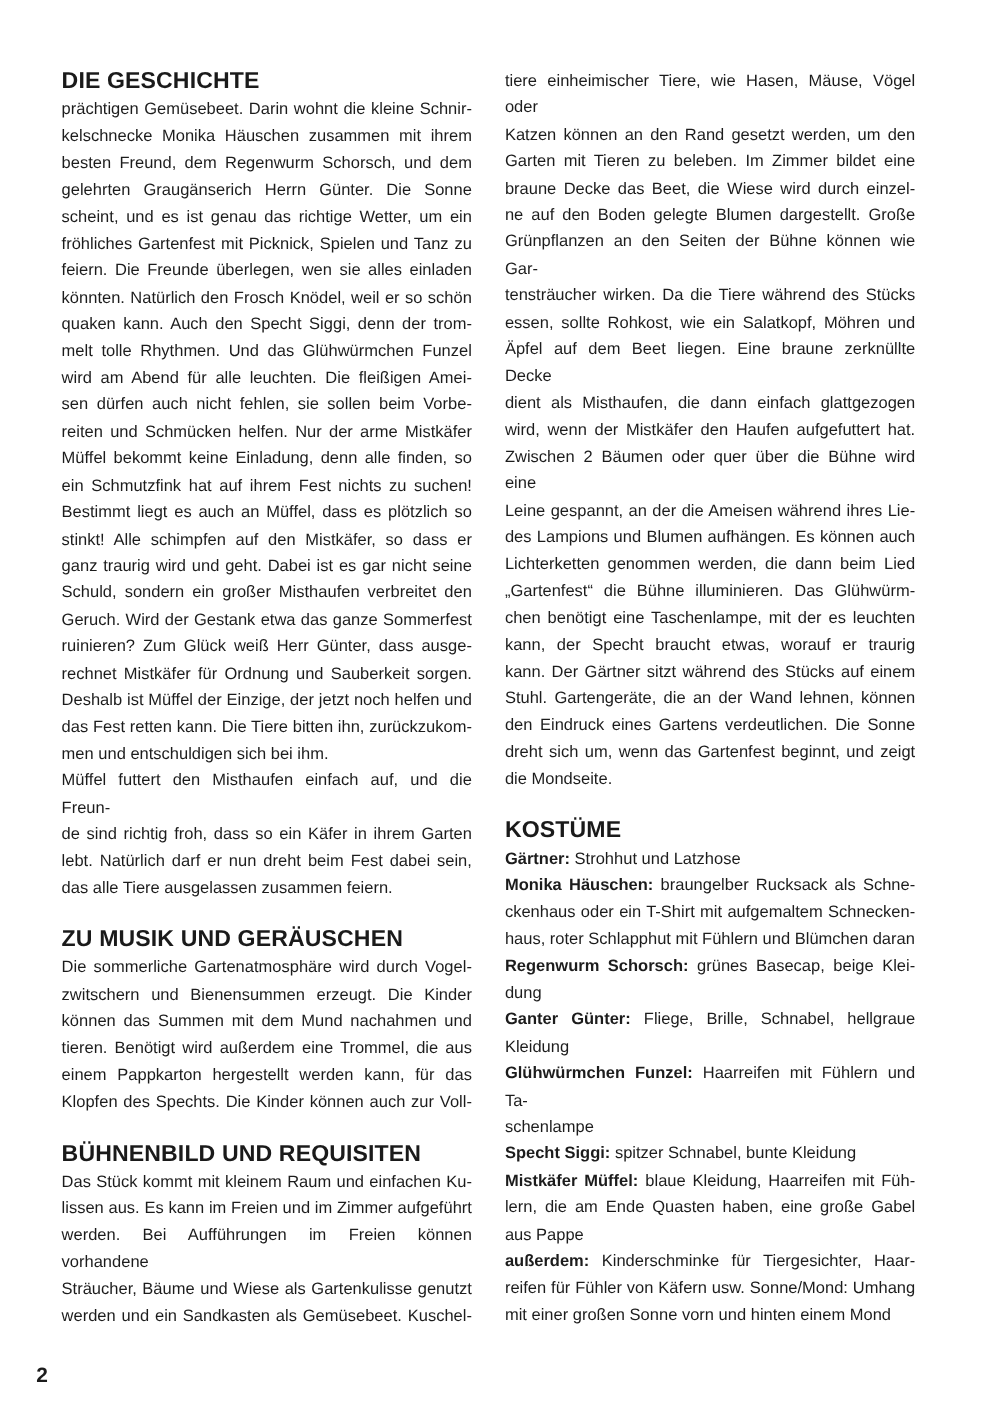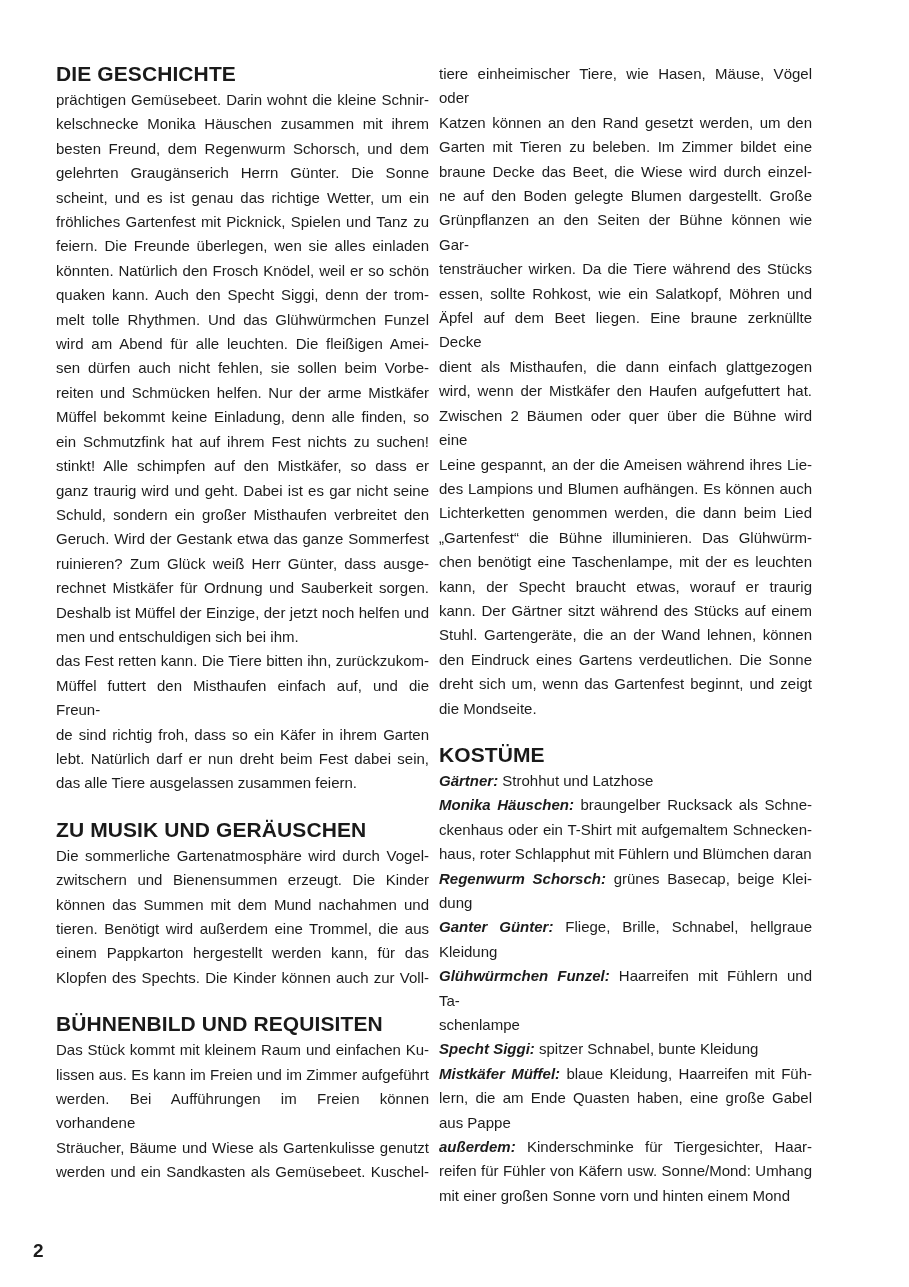--- a/index.html
+++ b/index.html
@@ -1,27 +1,27 @@
 <!DOCTYPE html>
 <html><head>
 <meta charset="utf-8">
 <style>
   html, body { margin: 0; padding: 0; background: #ffffff; }
   body { width: 909px; height: 1287px; position: relative; overflow: hidden;
          font-family: "Liberation Sans", sans-serif; color: #1c1c1c; }
   .col { position: absolute; top: 62px; width: 373px; }
   .col-left { left: 56px; }
-  .col-right { left: 439px; }
+  .col-right { left: 459px; }
   h2 { font-size: 21px; font-weight: bold; margin: 0 0 2px 0; line-height: 24px; letter-spacing: 0.1px; color: #1a1a1a; }
   p { font-size: 15px; line-height: 24.4px; margin: 0; text-align: justify; text-align-last: left; hyphens: manual; }
   .section { margin-bottom: 22px; }
   .line { display: block; text-align: justify; text-align-last: justify; }
   .line.last { text-align-last: left; }
   .costume { font-size: 15px; line-height: 24.4px; }
-  .costume b { font-weight: bold; font-style: italic; }
+  .costume b { font-weight: bold; }
   .pagenum { position: absolute; left: 33px; top: 1240px; font-size: 19px; font-weight: bold; }
 </style>
 </head>
 <body>
 
 <div class="col col-left">
   <div class="section">
     <h2>DIE GESCHICHTE</h2>
     <p id="geschichte-p">
         <span class="line">prächtigen Gemüsebeet. Darin wohnt die kleine Schnir-</span>
@@ -32,29 +32,30 @@
         <span class="line">fröhliches Gartenfest mit Picknick, Spielen und Tanz zu</span>
         <span class="line">feiern. Die Freunde überlegen, wen sie alles einladen</span>
         <span class="line">könnten. Natürlich den Frosch Knödel, weil er so schön</span>
         <span class="line">quaken kann. Auch den Specht Siggi, denn der trom-</span>
         <span class="line">melt tolle Rhythmen. Und das Glühwürmchen Funzel</span>
         <span class="line">wird am Abend für alle leuchten. Die fleißigen Amei-</span>
         <span class="line">sen dürfen auch nicht fehlen, sie sollen beim Vorbe-</span>
         <span class="line">reiten und Schmücken helfen. Nur der arme Mistkäfer</span>
         <span class="line">Müffel bekommt keine Einladung, denn alle finden, so</span>
         <span class="line">ein Schmutzfink hat auf ihrem Fest nichts zu suchen!</span>
+        <span class="line">Bestimmt liegt es auch an Müffel, dass es plötzlich so</span>
         <span class="line">stinkt! Alle schimpfen auf den Mistkäfer, so dass er</span>
         <span class="line">ganz traurig wird und geht. Dabei ist es gar nicht seine</span>
         <span class="line">Schuld, sondern ein großer Misthaufen verbreitet den</span>
         <span class="line">Geruch. Wird der Gestank etwa das ganze Sommerfest</span>
         <span class="line">ruinieren? Zum Glück weiß Herr Günter, dass ausge-</span>
         <span class="line">rechnet Mistkäfer für Ordnung und Sauberkeit sorgen.</span>
         <span class="line">Deshalb ist Müffel der Einzige, der jetzt noch helfen und</span>
+        <span class="line">das Fest retten kann. Die Tiere bitten ihn, zurückzukom-</span>
         <span class="line last">men und entschuldigen sich bei ihm.</span>
-        <span class="line">das Fest retten kann. Die Tiere bitten ihn, zurückzukom-</span>
         <span class="line">Müffel futtert den Misthaufen einfach auf, und die Freun-</span>
         <span class="line">de sind richtig froh, dass so ein Käfer in ihrem Garten</span>
         <span class="line">lebt. Natürlich darf er nun dreht beim Fest dabei sein,</span>
         <span class="line last">das alle Tiere ausgelassen zusammen feiern.</span>
       </p>
   </div>
   <div class="section">
     <h2>ZU MUSIK UND GERÄUSCHEN</h2>
     <p id="musik-p">
         <span class="line">Die sommerliche Gartenatmosphäre wird durch Vogel-</span>

